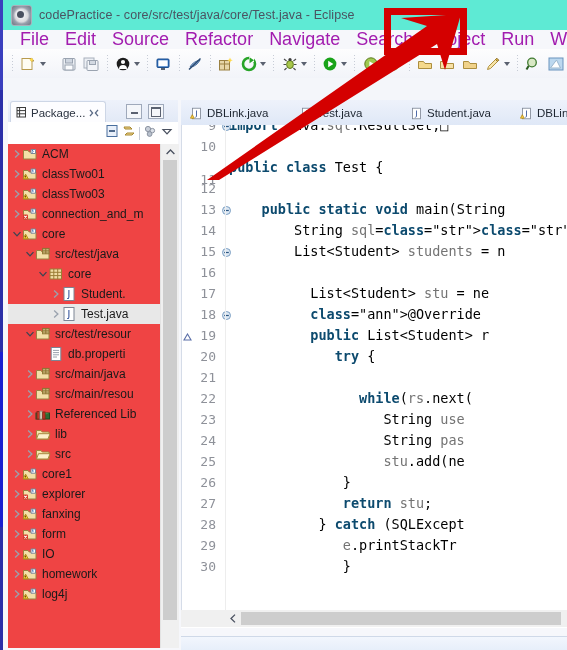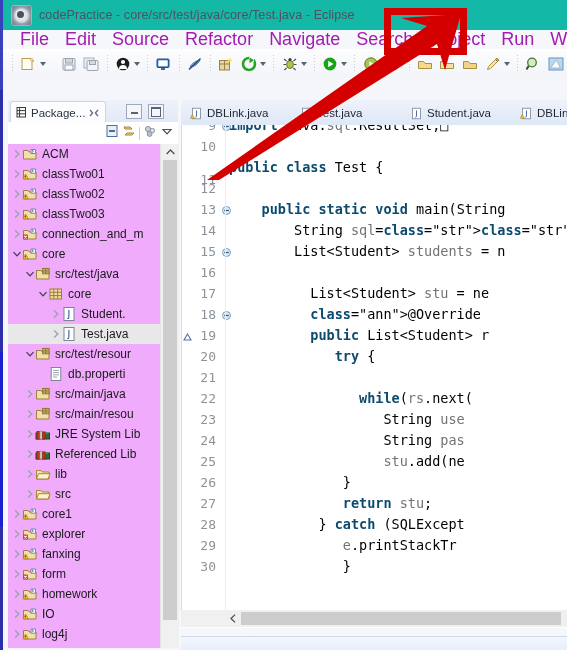--- a/index.html
+++ b/index.html
@@ -12,21 +12,21 @@
 
   
   #left-band{position:absolute;left:0;top:0;width:6px;height:650px;background:#2b2fa8;}
   #left-band-2{position:absolute;left:0;top:352px;width:8px;height:175px;background:#1a1fd0;}
   #left-band-3{position:absolute;left:0;top:0;width:3px;height:90px;background:#3a3fbe;}
 
   
   #window{position:absolute;left:3px;top:0;width:564px;height:650px;background:#f6f7fb;}
 
   
-  #titlebar{position:absolute;left:0;top:0;width:564px;height:30px;background:#14b8a6;
+  #titlebar{position:absolute;left:0;top:0;width:564px;height:30px;background:#5eead4;
             display:flex;align-items:center;padding-left:8px;box-sizing:border-box;}
   #app-icon{width:19px;height:19px;border-radius:3px;
             background:radial-gradient(circle at 50% 50%,#fafafa 0%,#d9d9dd 48%,#9aa0ad 62%,#6e7480 100%);
             border:1px solid #aab0bb;position:relative;margin-right:7px;flex:none;}
   #app-icon::before{content:"";position:absolute;left:5px;top:5px;width:7px;height:7px;border-radius:50%;
             background:#4a5160;box-shadow:0 0 0 1.5px #e9eaee;}
   #title-text{font-size:12.5px;color:#4b5361;letter-spacing:.1px;white-space:nowrap;}
 
   
   #menubar{position:absolute;left:0;top:28px;width:564px;height:22px;display:flex;align-items:center;
@@ -49,21 +49,21 @@
   #pkg-view{position:absolute;left:5px;top:100px;width:170px;height:548px;background:#ffffff;}
   #pkg-tabrow{position:absolute;left:0;top:0;width:170px;height:22px;
               background:linear-gradient(#eef2fb,#e2e9f6);}
   #pkg-tab{position:absolute;left:2px;top:1px;height:21px;padding:0 6px 0 5px;
            background:#fdfdff;border:1px solid #cdd6e6;border-bottom:none;
            border-radius:3px 3px 0 0;display:flex;align-items:center;gap:4px;}
   #pkg-tab-label{font-size:11.5px;color:#2b3340;white-space:nowrap;}
   .view-ctl{position:absolute;top:4px;width:14px;height:13px;border:1px solid #9fa9bb;background:#f4f6fa;}
   #pkg-toolbar{position:absolute;left:0;top:22px;width:170px;height:22px;background:#ffffff;
                display:flex;align-items:center;justify-content:flex-end;padding-right:4px;gap:3px;box-sizing:border-box;}
-  #pkg-tree{position:absolute;left:0;top:44px;width:170px;height:504px;overflow:hidden;background:#f0abfc;}
+  #pkg-tree{position:absolute;left:0;top:44px;width:170px;height:504px;overflow:hidden;background:#ef4444;}
   .row{height:20px;display:flex;align-items:center;white-space:nowrap;position:relative;}
   .row.sel{background:#e8e8e8;}
   .arrow{width:11px;height:20px;flex:none;display:flex;align-items:center;justify-content:center;}
   .arrow svg{display:block;}
   .ricon{width:16px;height:16px;flex:none;margin-right:4px;}
   .rlabel{font-size:12px;color:#1a1a1a;}
   #pkg-scroll{position:absolute;left:152px;top:44px;width:18px;height:504px;background:#f0f0f0;
               border-left:1px solid #e3e3e3;}
   #pkg-scroll-up{position:absolute;left:0;top:0;width:18px;height:15px;display:flex;align-items:center;justify-content:center;}
   #pkg-scroll-thumb{position:absolute;left:2px;top:16px;width:14px;height:460px;background:#cdcdcd;}
@@ -350,35 +350,20 @@
               <path d="M2.4 0.6L6.6 4.5 2.4 8.4" fill="none" stroke="#9aa2ae" stroke-width="1.5"></path>
             </svg>
           </span>
           <svg viewBox="0 0 16 16" class="ricon">
             <path d="M1.5 13V4.5h4.5l1.2 1.5H14V13z" fill="#f3dfa8" stroke="#9b8142"></path>
             <path d="M9 3h4.5v4.2H9z" fill="#fff" stroke="#7d8594"></path>
             <path d="M10 3.8c1.6.6 1.2 1.7.3 2.4" fill="none" stroke="#2a5fa8"></path>
             <path d="M3.6 8.2l2.6 4.6H1z" fill="#ffd24a" stroke="#b38a14"></path>
             <rect x="3.25" y="9.7" width="0.8" height="1.8" fill="#3b2c00"></rect>
           </svg>
-          <span class="rlabel">classTwo02</span>
-        </div>
-        <div class="row" style="padding-left: 3px;">
-          <span class="arrow">
-            <svg viewBox="0 0 9 9" width="8" height="8">
-              <path d="M2.4 0.6L6.6 4.5 2.4 8.4" fill="none" stroke="#9aa2ae" stroke-width="1.5"></path>
-            </svg>
-          </span>
-          <svg viewBox="0 0 16 16" class="ricon">
-            <path d="M1.5 13V4.5h4.5l1.2 1.5H14V13z" fill="#f3dfa8" stroke="#9b8142"></path>
-            <path d="M9 3h4.5v4.2H9z" fill="#fff" stroke="#7d8594"></path>
-            <path d="M10 3.8c1.6.6 1.2 1.7.3 2.4" fill="none" stroke="#2a5fa8"></path>
-            <path d="M3.6 8.2l2.6 4.6H1z" fill="#ffd24a" stroke="#b38a14"></path>
-            <rect x="3.25" y="9.7" width="0.8" height="1.8" fill="#3b2c00"></rect>
-          </svg>
           <span class="rlabel">classTwo03</span>
         </div>
         <div class="row" style="padding-left: 3px;">
           <span class="arrow">
             <svg viewBox="0 0 9 9" width="8" height="8">
               <path d="M2.4 0.6L6.6 4.5 2.4 8.4" fill="none" stroke="#9aa2ae" stroke-width="1.5"></path>
             </svg>
           </span>
           <svg viewBox="0 0 16 16" class="ricon">
             <path d="M1.5 13V4.5h4.5l1.2 1.5H14V13z" fill="#f3dfa8" stroke="#9b8142"></path>
@@ -520,35 +505,20 @@
               <path d="M2.4 0.6L6.6 4.5 2.4 8.4" fill="none" stroke="#9aa2ae" stroke-width="1.5"></path>
             </svg>
           </span>
           <svg viewBox="0 0 16 16" class="ricon">
             <rect x="1" y="7" width="13.5" height="6" fill="#2e6b33" stroke="#1d4a20"></rect>
             <rect x="2" y="5.6" width="2.4" height="7.4" fill="#cf3b2a" stroke="#8c2418"></rect>
             <rect x="5" y="5.2" width="2.2" height="7.8" fill="#e9e3cf" stroke="#9b9480"></rect>
             <rect x="7.8" y="6" width="2.2" height="7" fill="#cf3b2a" stroke="#8c2418"></rect>
             <path d="M10.5 6.4l3.8 1.1-3.8 1.1z" fill="#3f8a43"></path>
           </svg>
-          <span class="rlabel">JRE System Lib</span>
-        </div>
-        <div class="row" style="padding-left: 16px;">
-          <span class="arrow">
-            <svg viewBox="0 0 9 9" width="8" height="8">
-              <path d="M2.4 0.6L6.6 4.5 2.4 8.4" fill="none" stroke="#9aa2ae" stroke-width="1.5"></path>
-            </svg>
-          </span>
-          <svg viewBox="0 0 16 16" class="ricon">
-            <rect x="1" y="7" width="13.5" height="6" fill="#2e6b33" stroke="#1d4a20"></rect>
-            <rect x="2" y="5.6" width="2.4" height="7.4" fill="#cf3b2a" stroke="#8c2418"></rect>
-            <rect x="5" y="5.2" width="2.2" height="7.8" fill="#e9e3cf" stroke="#9b9480"></rect>
-            <rect x="7.8" y="6" width="2.2" height="7" fill="#cf3b2a" stroke="#8c2418"></rect>
-            <path d="M10.5 6.4l3.8 1.1-3.8 1.1z" fill="#3f8a43"></path>
-          </svg>
           <span class="rlabel">Referenced Lib</span>
         </div>
         <div class="row" style="padding-left: 16px;">
           <span class="arrow">
             <svg viewBox="0 0 9 9" width="8" height="8">
               <path d="M2.4 0.6L6.6 4.5 2.4 8.4" fill="none" stroke="#9aa2ae" stroke-width="1.5"></path>
             </svg>
           </span>
           <svg viewBox="0 0 16 16" class="ricon">
             <path d="M1.5 13V4.5h4.5l1.2 1.5H14V13z" fill="#f7e5ae" stroke="#a5873d"></path>
@@ -634,36 +604,36 @@
               <path d="M2.4 0.6L6.6 4.5 2.4 8.4" fill="none" stroke="#9aa2ae" stroke-width="1.5"></path>
             </svg>
           </span>
           <svg viewBox="0 0 16 16" class="ricon">
             <path d="M1.5 13V4.5h4.5l1.2 1.5H14V13z" fill="#f3dfa8" stroke="#9b8142"></path>
             <path d="M9 3h4.5v4.2H9z" fill="#fff" stroke="#7d8594"></path>
             <path d="M10 3.8c1.6.6 1.2 1.7.3 2.4" fill="none" stroke="#2a5fa8"></path>
             <path d="M3.6 8.2l2.6 4.6H1z" fill="#ffd24a" stroke="#b38a14"></path>
             <rect x="3.25" y="9.7" width="0.8" height="1.8" fill="#3b2c00"></rect>
           </svg>
-          <span class="rlabel">homework</span>
+          <span class="rlabel">IO</span>
         </div>
         <div class="row" style="padding-left: 3px;">
           <span class="arrow">
             <svg viewBox="0 0 9 9" width="8" height="8">
               <path d="M2.4 0.6L6.6 4.5 2.4 8.4" fill="none" stroke="#9aa2ae" stroke-width="1.5"></path>
             </svg>
           </span>
           <svg viewBox="0 0 16 16" class="ricon">
             <path d="M1.5 13V4.5h4.5l1.2 1.5H14V13z" fill="#f3dfa8" stroke="#9b8142"></path>
             <path d="M9 3h4.5v4.2H9z" fill="#fff" stroke="#7d8594"></path>
             <path d="M10 3.8c1.6.6 1.2 1.7.3 2.4" fill="none" stroke="#2a5fa8"></path>
             <path d="M3.6 8.2l2.6 4.6H1z" fill="#ffd24a" stroke="#b38a14"></path>
             <rect x="3.25" y="9.7" width="0.8" height="1.8" fill="#3b2c00"></rect>
           </svg>
-          <span class="rlabel">IO</span>
+          <span class="rlabel">homework</span>
         </div>
         <div class="row" style="padding-left: 3px;">
           <span class="arrow">
             <svg viewBox="0 0 9 9" width="8" height="8">
               <path d="M2.4 0.6L6.6 4.5 2.4 8.4" fill="none" stroke="#9aa2ae" stroke-width="1.5"></path>
             </svg>
           </span>
           <svg viewBox="0 0 16 16" class="ricon">
             <path d="M1.5 13V4.5h4.5l1.2 1.5H14V13z" fill="#f3dfa8" stroke="#9b8142"></path>
             <path d="M9 3h4.5v4.2H9z" fill="#fff" stroke="#7d8594"></path>

